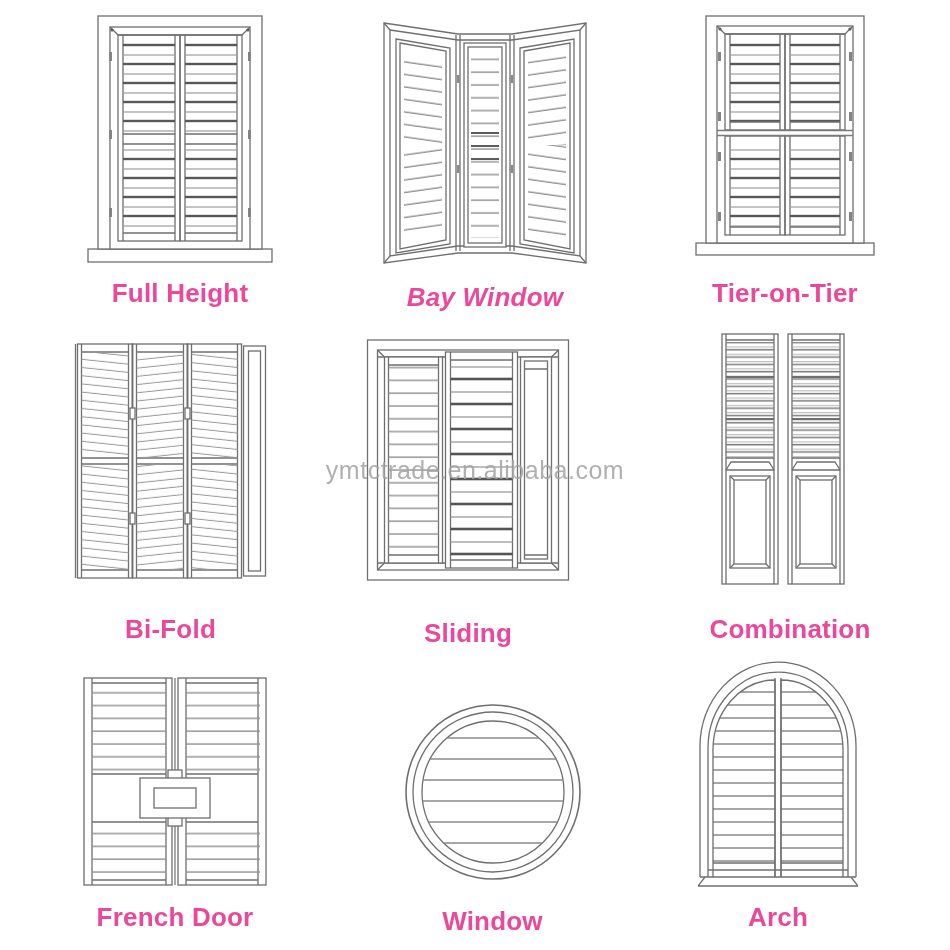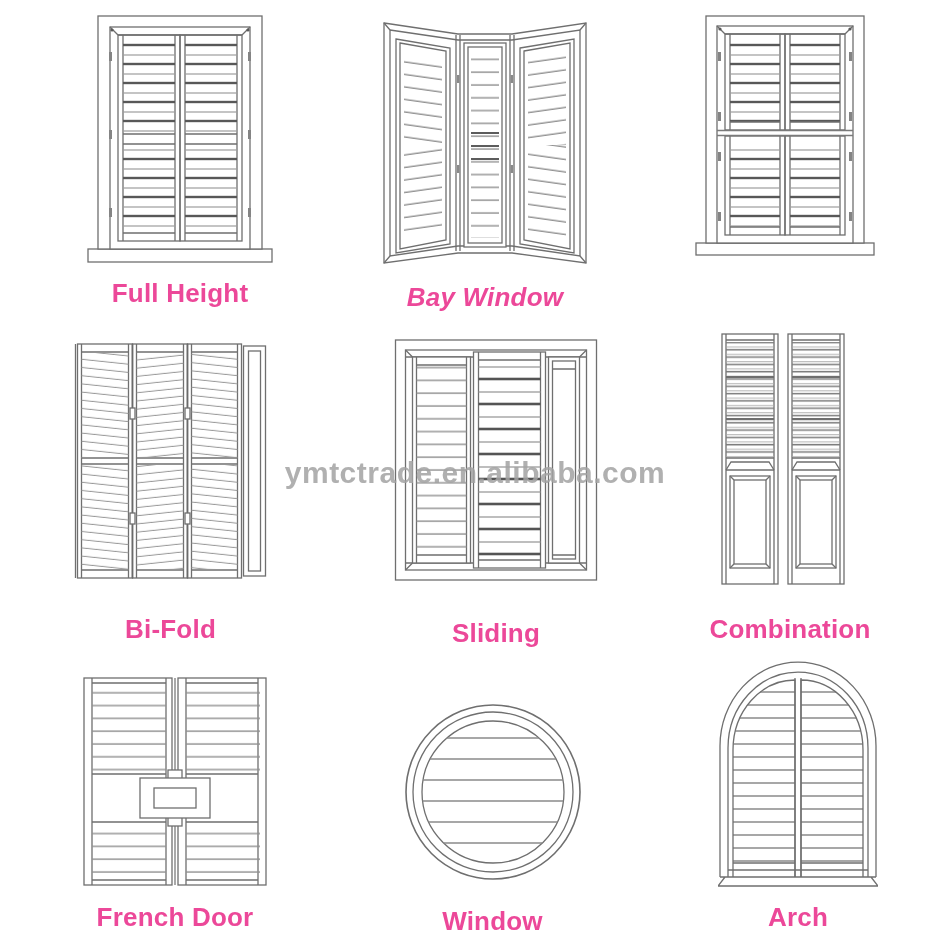--- a/index.html
+++ b/index.html
@@ -8,27 +8,27 @@
   .fig{position:absolute;}
   .fig svg{position:absolute;top:0;left:50%;transform:translateX(-50%);display:block;}
   .cap{position:absolute;bottom:0;left:0;width:100%;text-align:center;
        font-weight:700;font-size:26px;line-height:30px;color:#ec4899;letter-spacing:.2px;
        white-space:nowrap;}
   
   .c1{left:75px;top:12px;width:210px;height:296px;}
   .c2{left:375px;top:15px;width:220px;height:297px;font-style:italic;}
   .c3{left:680px;top:12px;width:210px;height:296px;}
   .c4{left:68px;top:338px;width:205px;height:306px;}
-  .c5{left:386px;top:336px;width:220px;height:312px;}
+  .c5{left:358px;top:336px;width:220px;height:312px;}
   .c6{left:692px;top:330px;width:196px;height:314px;}
   .c7{left:72px;top:674px;width:206px;height:258px;}
   .c8{left:395px;top:702px;width:195px;height:234px;}
-  .c9{left:700px;top:650px;width:196px;height:282px;}
+  .c9{left:680px;top:650px;width:196px;height:282px;}
   #watermark{position:absolute;left:50%;top:456px;transform:translateX(-50%);
-             font-size:30px;font-weight:700;color:#a3a3a3;opacity:.85;letter-spacing:.5px;
+             font-size:25px;font-weight:400;color:#a3a3a3;opacity:.85;letter-spacing:.5px;
              white-space:nowrap;z-index:6;}
   .ln{stroke:#6f6f6f;stroke-width:1.3;fill:none;}
   .lnw{stroke:#6f6f6f;stroke-width:1.3;fill:#ffffff;}
 </style>
 </head>
 <body>
 
 <div id="stage">
 
   <svg width="0" height="0" style="position:absolute" aria-hidden="true">
@@ -159,20 +159,21 @@
         <rect x="23" y="140" width="3" height="9"></rect>
           <rect x="23" y="200" width="3" height="9"></rect>
         <rect x="154" y="40" width="3" height="9"></rect>
           <rect x="154" y="100" width="3" height="9"></rect>
         <rect x="154" y="140" width="3" height="9"></rect>
           <rect x="154" y="200" width="3" height="9"></rect>
         <circle cx="25" cy="17" r="1.6" fill="#5a5a5a"></circle>
           <circle cx="155" cy="17" r="1.6" fill="#5a5a5a"></circle>
       </g>
     </svg>
+    <div class="cap">Tier-on-Tier</div>
   </div>
 
   <div class="fig c4">
     <svg width="195" height="245" viewBox="0 0 195 245">
       <g class="ln">
         <rect x="170" y="8" width="22" height="230" fill="#fff"></rect>
         <rect x="175" y="13" width="12" height="220"></rect>
         <path d="M2,6 V240"></path>
         <rect x="4" y="6" width="55" height="234" fill="#fff"></rect>
         <rect x="59" y="6" width="55" height="234" fill="#fff"></rect>

